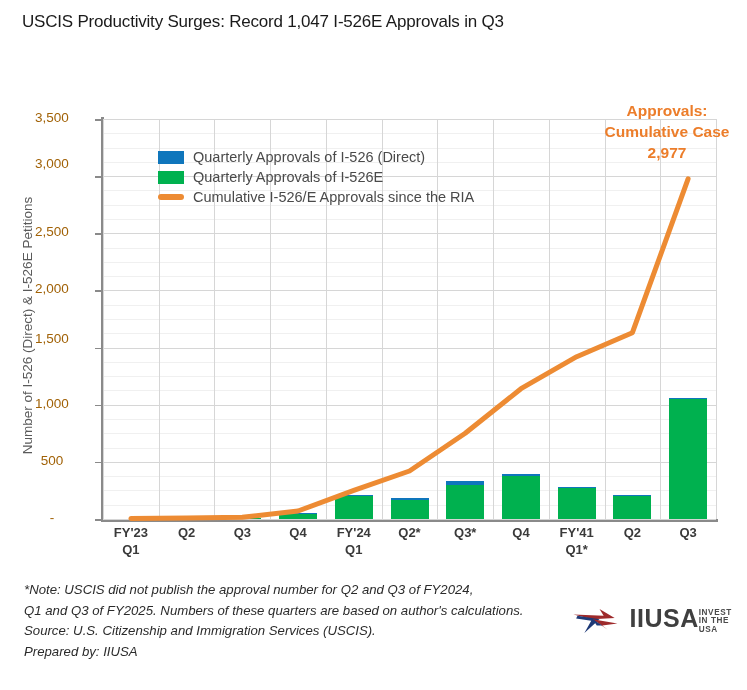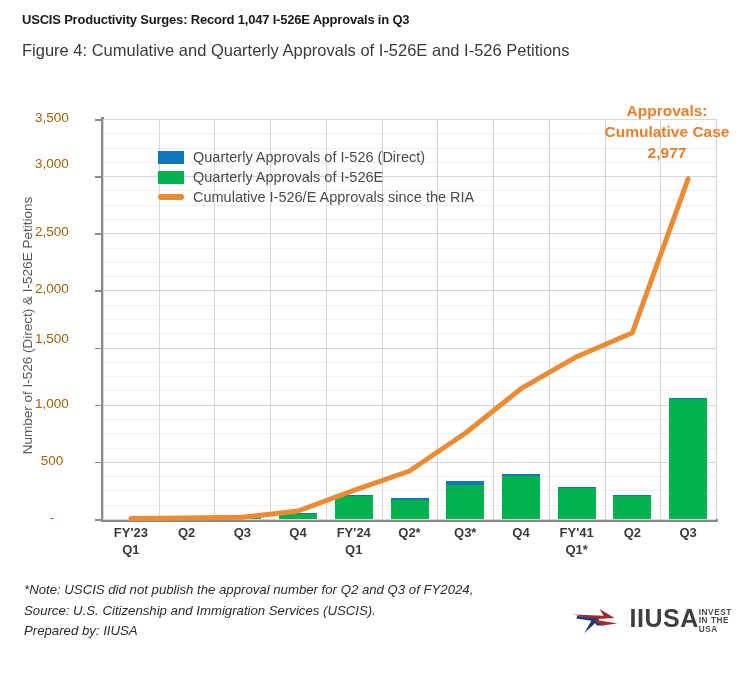--- a/index.html
+++ b/index.html
@@ -14,22 +14,22 @@
     color: #333333;
     overflow: hidden;
     position: relative;
   }
 
   
   #header {
     padding: 12px 18px 0 22px;
   }
   #chart-title {
-    font-size: 13px;
-    font-weight: bold;
+    font-size: 17px;
+    font-weight: normal;
     color: #1a1a1a;
     letter-spacing: -0.2px;
     white-space: nowrap;
   }
   #chart-subtitle {
     margin-top: 14px;
     font-size: 16.5px;
     font-weight: normal;
     color: #3a3a3a;
     white-space: nowrap;
@@ -252,21 +252,20 @@
     margin-top: 3px;
   }
 </style>
 </head>
 <body>
 
 <div id="figure">
 
   <div id="header">
     <div id="chart-title">USCIS Productivity Surges: Record 1,047 I-526E Approvals in Q3</div>
-    <div id="chart-subtitle">Figure 4: Cumulative and Quarterly Approvals of I-526E and I-526 Petitions</div>
   </div>
 
   <div id="y-axis-title">Number of I-526 (Direct) &amp; I-526E Petitions</div>
 
   <div id="y-ticks">
       <div class="y-tick-label" style="top: 519px;">-</div>
       <div class="y-tick-label" style="top: 461.857px;">500</div>
       <div class="y-tick-label" style="top: 404.714px;">1,000</div>
       <div class="y-tick-label" style="top: 340px;">1,500</div>
       <div class="y-tick-label" style="top: 290.429px;">2,000</div>
@@ -396,20 +395,21 @@
     </div>
 
   <div id="annotation">
     <span>Approvals:</span>
     <span>Cumulative Case</span>
     <span>2,977</span>
   </div>
 
   <div id="footnote">
     <span>*Note: USCIS did not publish the approval number for Q2 and Q3 of FY2024,</span>
+    <span>Q1 and Q3 of FY2025. Numbers of these quarters are based on author's calculations.</span>
     <span>Source: U.S. Citizenship and Immigration Services (USCIS).</span>
     <span>Prepared by: IIUSA</span>
   </div>
 
   <div id="logo">
     <svg width="72" height="44" viewBox="0 0 72 44">
       <polygon points="2,14 46,16 40,6 62,19 30,21" fill="#9e2a2b"></polygon>
       <polygon points="8,16 40,21 18,41 28,23 6,20" fill="#1f3a77"></polygon>
       <polygon points="30,21 66,27 44,30 52,36" fill="#9e2a2b"></polygon>
       <polygon points="30,21 44,30 36,30" fill="#1f3a77"></polygon>

